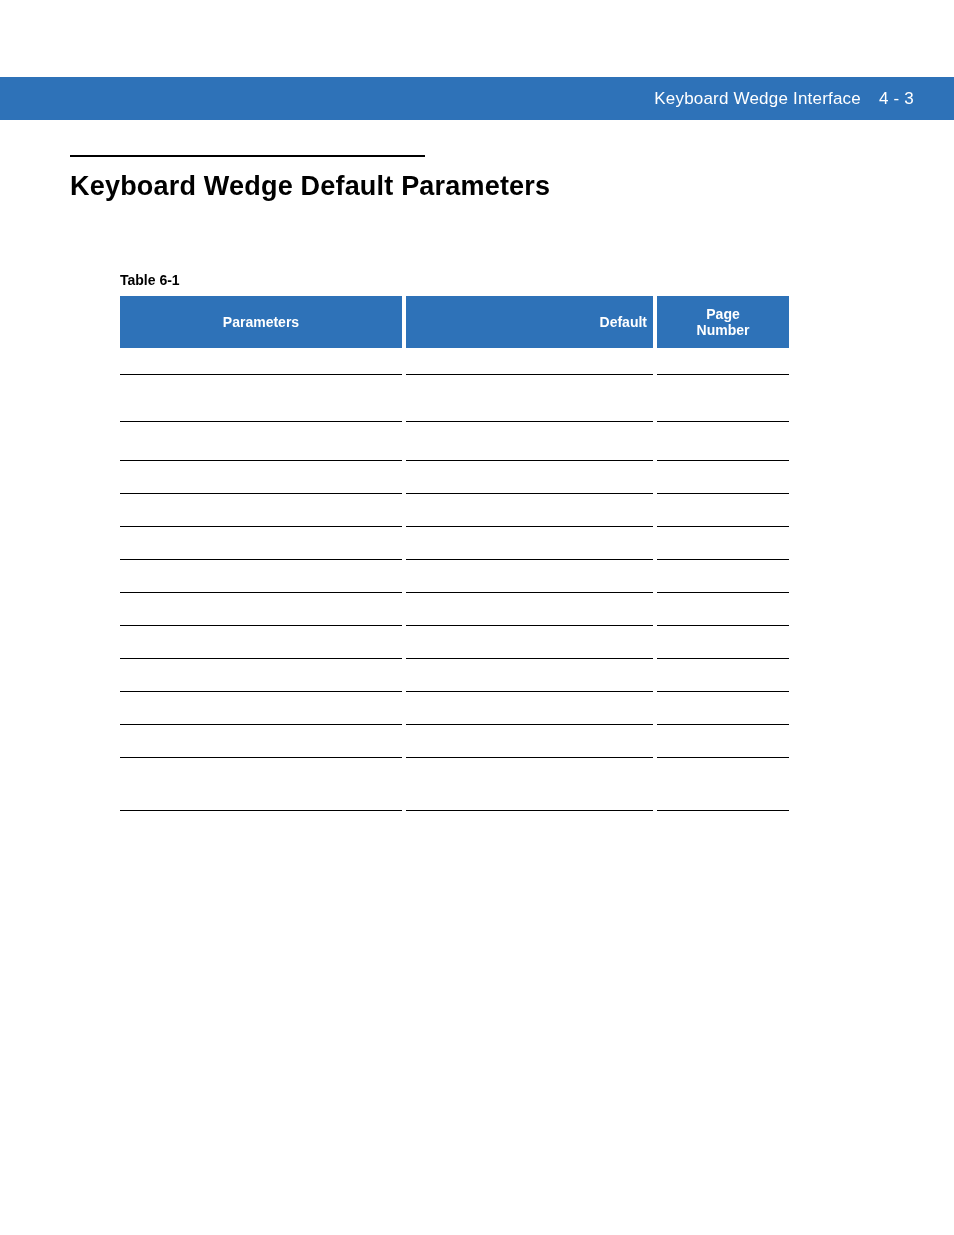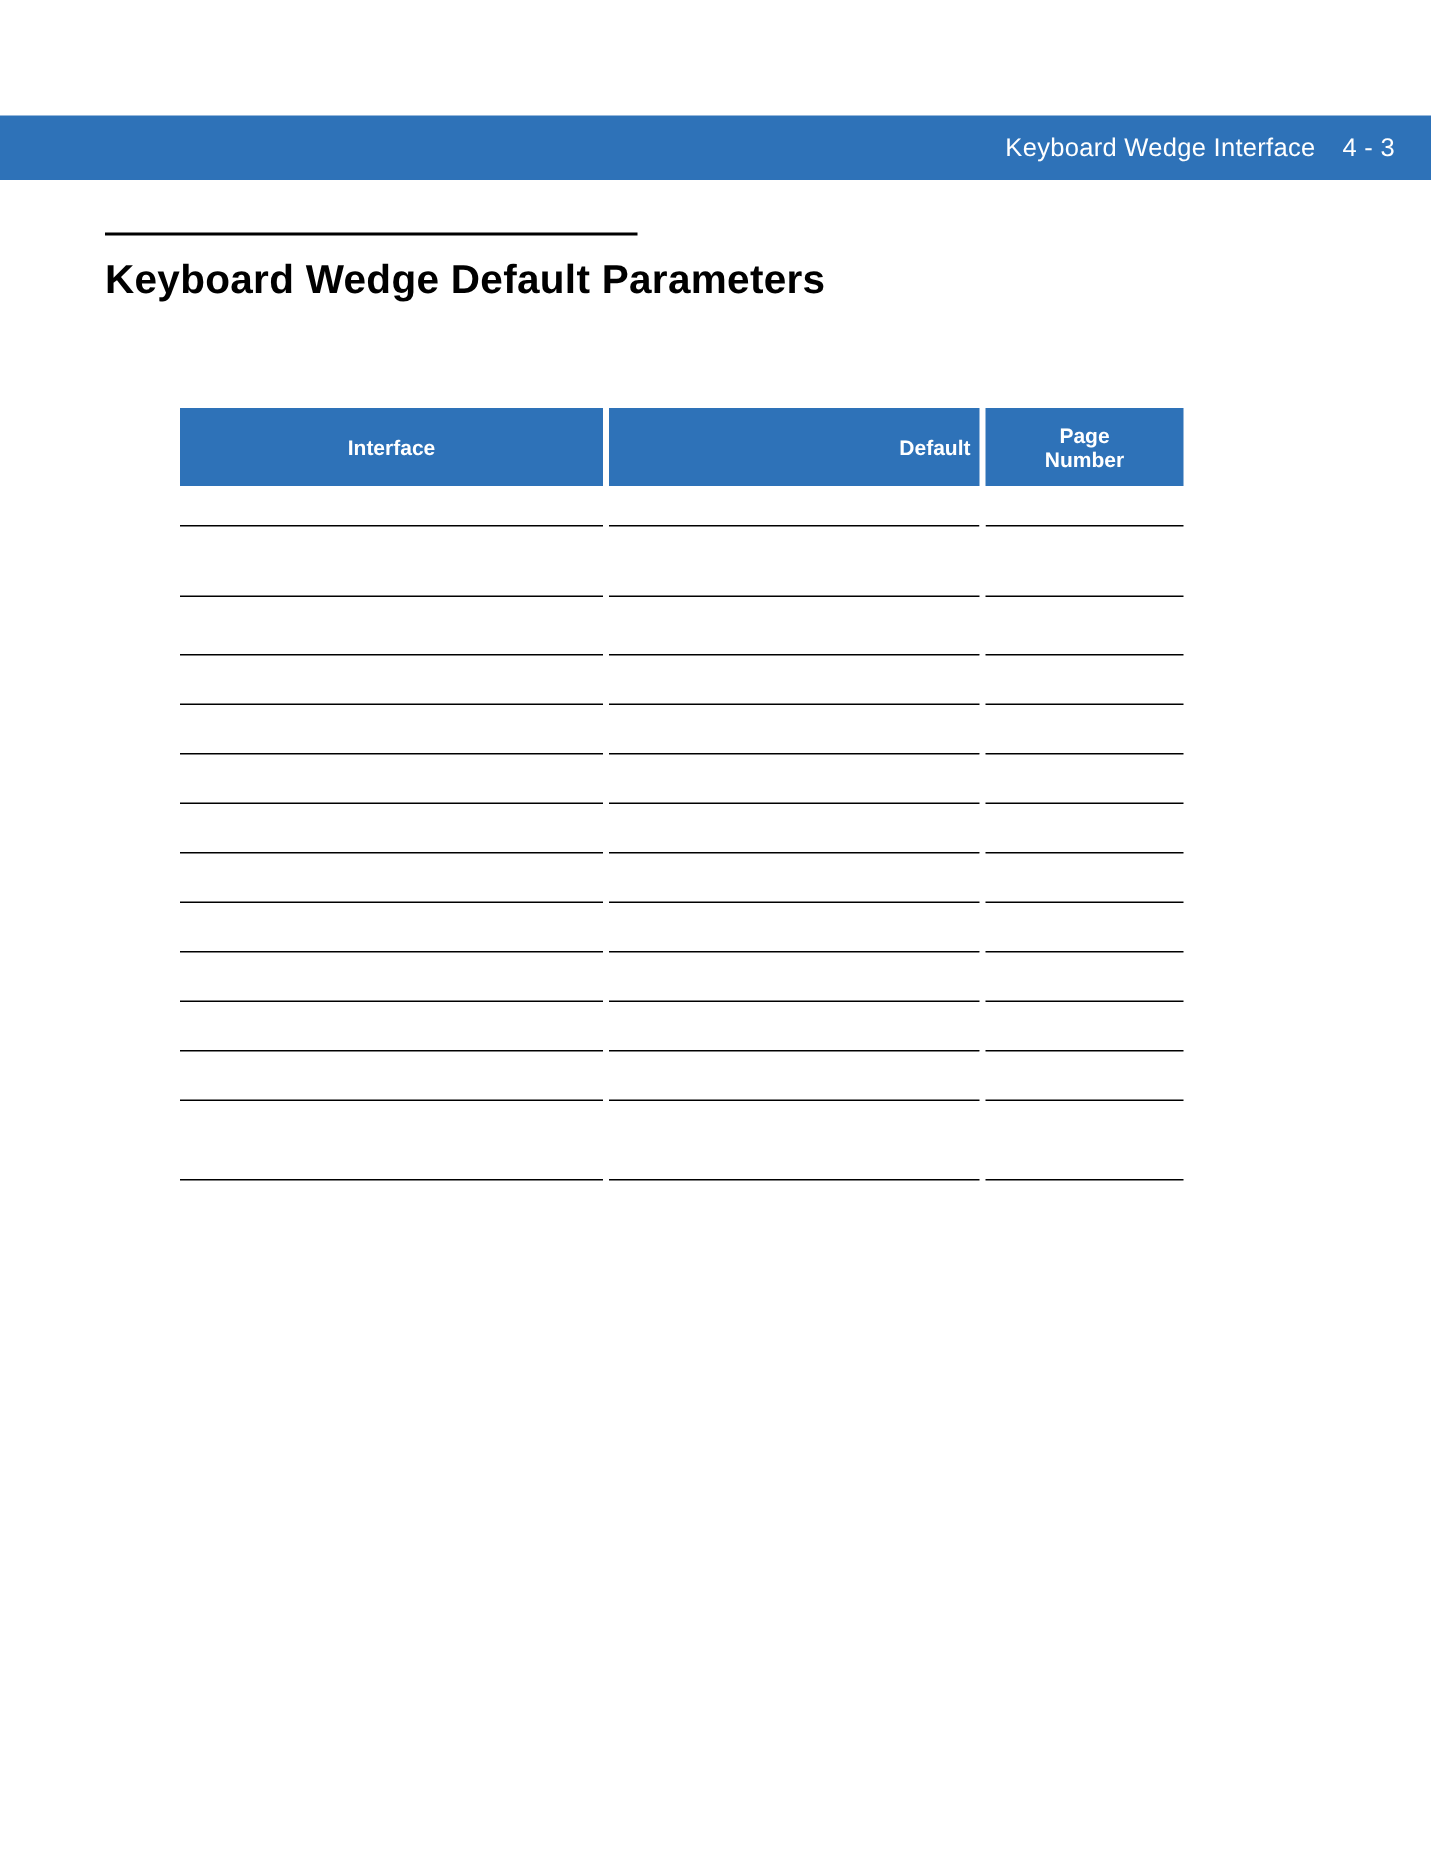--- a/index.html
+++ b/index.html
@@ -11,21 +11,21 @@
     font-family: Arial, Helvetica, sans-serif;
     color: #000;
   }
   .header-bar {
     background: #2e72b8;
     height: 43px;
     margin-top: 77px;
     display: flex;
     justify-content: flex-end;
     align-items: center;
-    padding-right: 24px;
+    padding-right: 40px;
     color: #fff;
     font-size: 17px;
     letter-spacing: 0.2px;
   }
   .header-bar .title { font-weight: 400; }
   .header-bar .pageno { margin-left: 18px; font-weight: 400; }
 
   .content {
     margin: 35px 60px 0 70px;
   }
@@ -120,24 +120,25 @@
   <span class="title">Keyboard Wedge Interface</span>
   <span class="pageno">4 - 3</span>
 </div>
 
 <div class="content">
   <div class="h1-rule"></div>
   <h1 class="section-title">Keyboard Wedge Default Parameters</h1>
 
 
   <div class="table-wrap">
+    <div class="table-caption">Table 6-1</div>
     <table class="params">
       <thead>
         <tr>
-          <th class="col-param">Interface</th>
+          <th class="col-param">Parameters</th>
           <th class="col-default">Default</th>
           <th class="col-page">Page<br>Number</th>
         </tr>
       </thead>
       <tbody>
         <tr class="spacer">
             <td></td>
             <td></td>
             <td></td>
           </tr>

